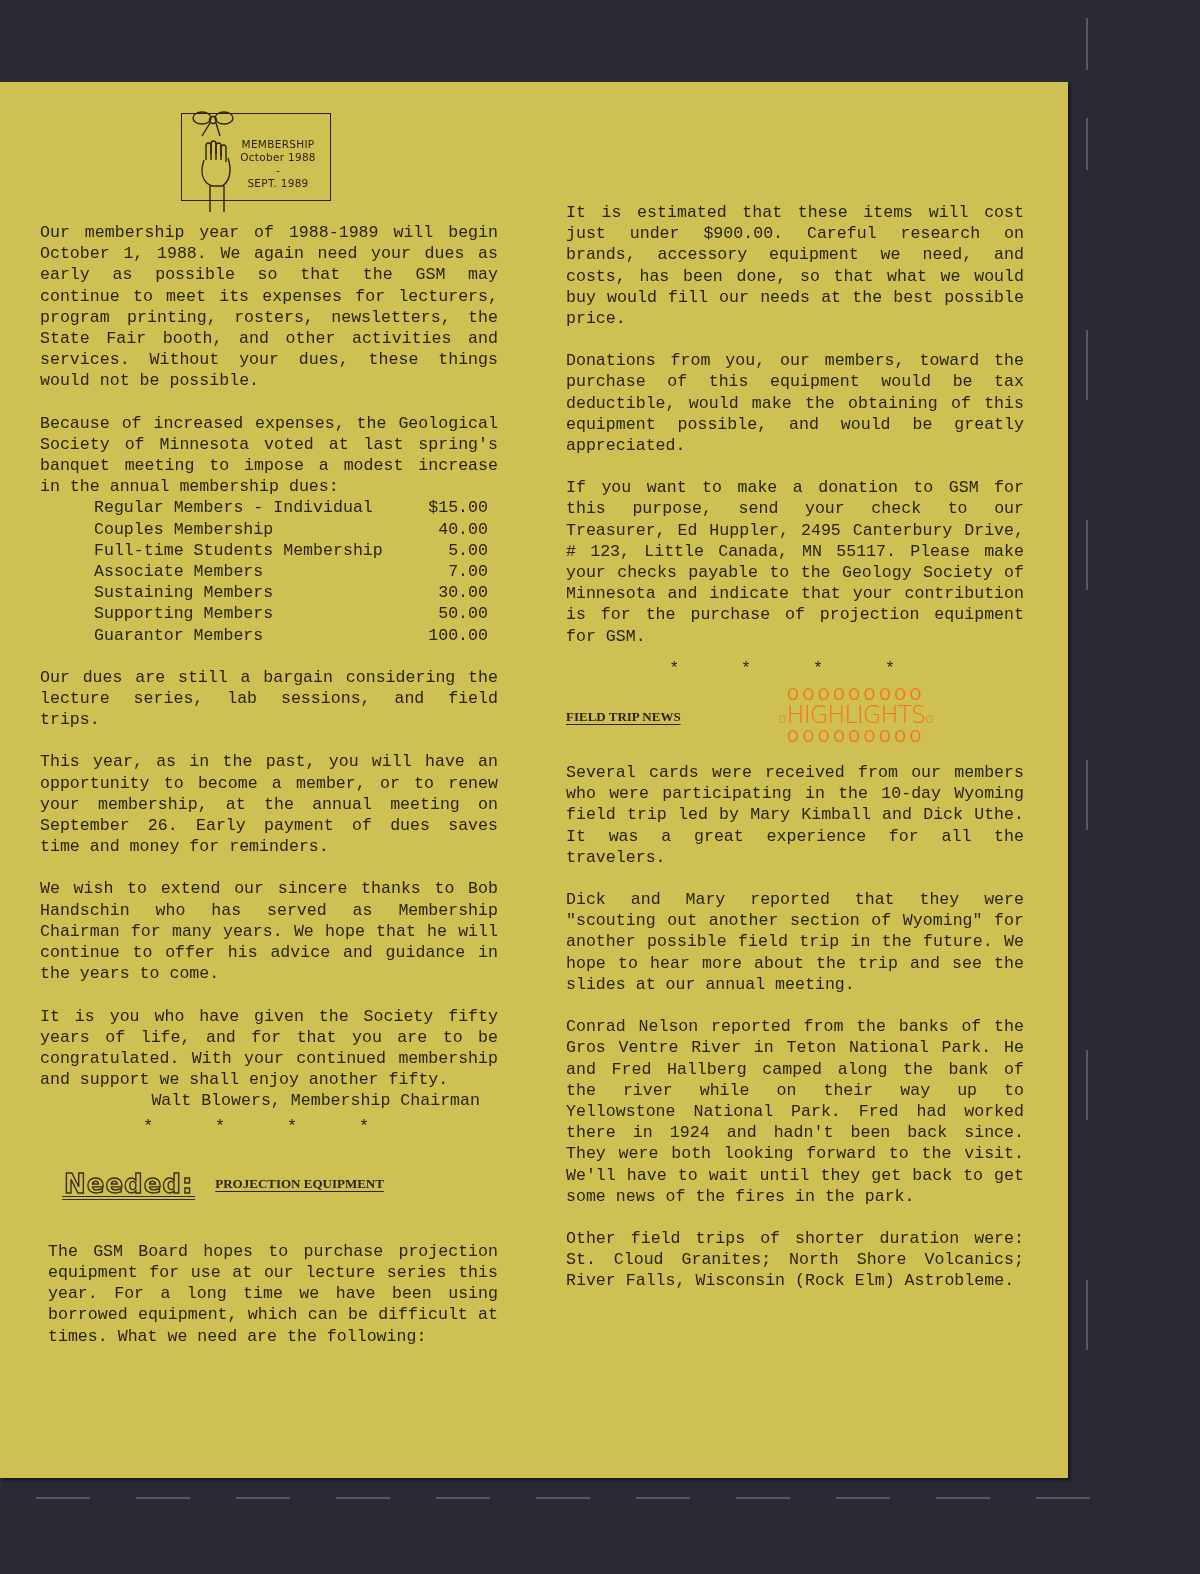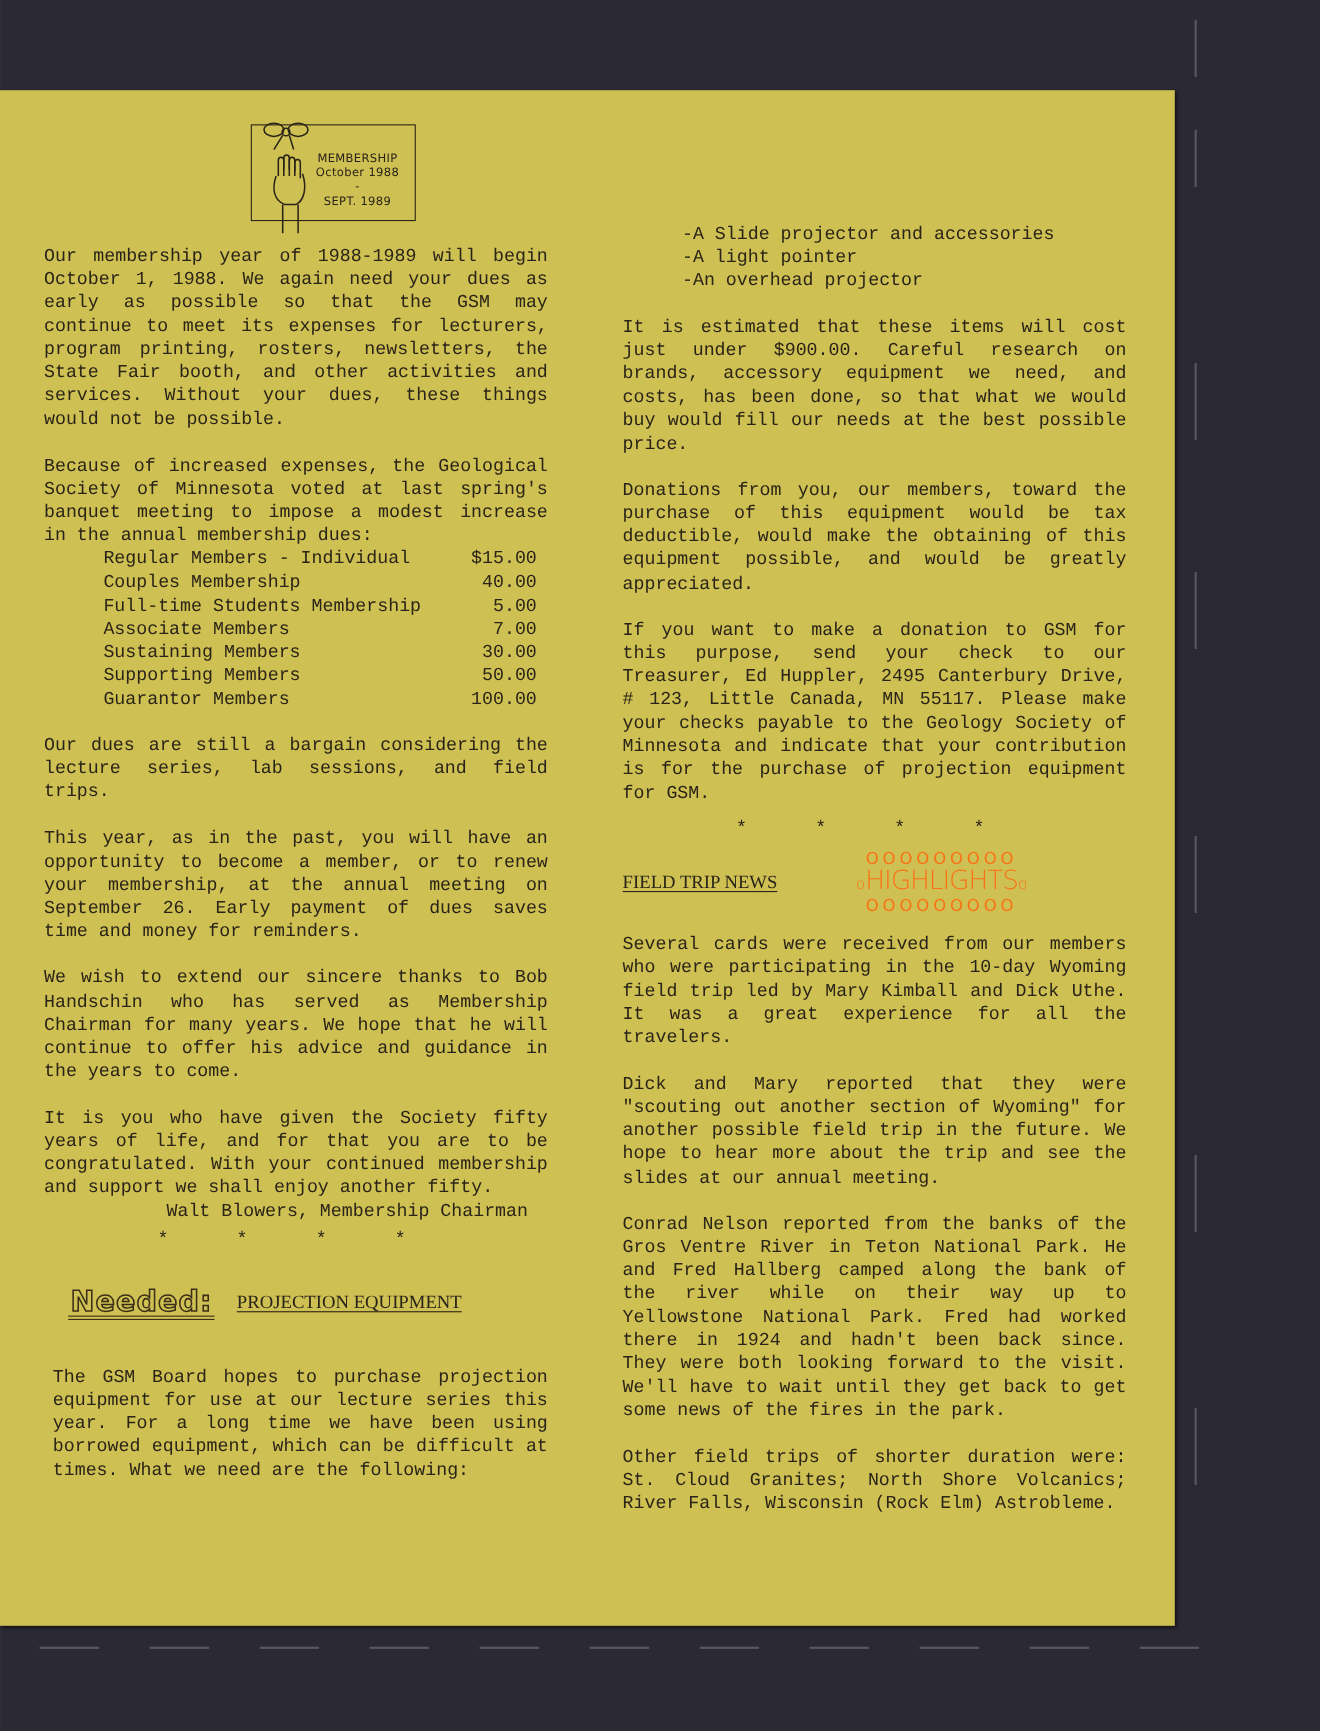--- a/index.html
+++ b/index.html
@@ -29,21 +29,21 @@
   .col {
     position: absolute; color: #2a2418;
     font-size: 16.6px; line-height: 21.2px;
   }
   .col p { margin: 0 0 21px 0; text-align: justify; text-align-last: left; }
   .col-left { left: 40px; top: 222px; width: 458px; }
   .col-right { left: 566px; top: 202px; width: 458px; }
 
   .membership-logo {
     position: absolute; left: 181px; top: 113px; width: 150px; height: 88px;
-    border: 1.5px solid #2a2418; box-sizing: border-box; margin-left: 47px;
+    border: 1.5px solid #2a2418; box-sizing: border-box;
   }
   .membership-logo .txt {
     position: absolute; left: 44px; top: 24px; width: 104px;
     font-family: "DejaVu Sans", sans-serif; font-size: 10.5px; line-height: 13px;
     text-align: center; color: #2a2418; letter-spacing: 0.3px;
   }
   .membership-logo svg { position: absolute; left: 8px; top: -12px; }
 
   .dues-table { margin: 0 0 21px 54px; width: 394px; border-collapse: collapse; }
   .dues-table td { padding: 0; font-size: 16.6px; line-height: 21.2px; }
@@ -52,21 +52,21 @@
   .signature { text-align: right; padding-right: 18px; margin-top: -21px; margin-bottom: 4px; }
   .stars { text-align: center; letter-spacing: 26px; margin-bottom: 30px; }
 
   .needed-row { display: flex; align-items: center; gap: 20px; margin: 0 0 34px 22px; height: 40px; position: relative; }
   .needed-logo {
     font-family: "DejaVu Sans", sans-serif; font-weight: bold; font-size: 26px;
     color: #cfc053; -webkit-text-stroke: 1.4px #3a2e18;
     border-bottom: 4px double #3a2e18; padding: 0 2px 1px 2px; letter-spacing: 1px;
   }
   .section-title {
-    font-family: "Liberation Serif", serif; font-weight: normal; font-size: 17px;
+    font-family: "Liberation Serif", serif; font-weight: bold; font-size: 13px;
     text-decoration: underline; text-underline-offset: 3px; padding-bottom: 6px;
   }
   .equip-list { margin: 0 0 21px 54px; padding: 0; list-style: none; }
 
   .field-trip-header { display: flex; align-items: center; margin: 0 0 16px 0; }
   .field-trip-header .section-title { padding-bottom: 0; width: 212px; }
   .highlights {
     font-family: "DejaVu Sans", sans-serif; color: #f97316; text-align: center;
     line-height: 17px;
   }
@@ -165,25 +165,20 @@
   <div class="signature">Walt Blowers, Membership Chairman</div>
   <div class="stars">* * * *</div>
   <div class="needed-row">
     <span class="needed-logo">Needed:</span>
     <span class="section-title">PROJECTION EQUIPMENT</span>
   </div>
   <p style="padding-left:8px">The GSM Board hopes to purchase projection equipment for use at our lecture series this year.  For a long time we have been using borrowed equipment, which can be difficult at times.  What we need are the following:</p>
 </div>
 
 <div class="col col-right">
-  <ul class="equip-list">
-    <li>-A Slide projector and accessories</li>
-    <li>-A light pointer</li>
-    <li>-An overhead projector</li>
-  </ul>
   <p>It is estimated that these items will cost just under $900.00.  Careful research on brands, accessory equipment we need, and costs, has been done, so that what we would buy would fill our needs at the best possible price.</p>
   <p>Donations from you, our members, toward the purchase of this equipment would be tax deductible, would make the obtaining of this equipment possible, and would be greatly appreciated.</p>
   <p>If you want to make a donation to GSM for this purpose, send your check to our Treasurer, Ed Huppler, 2495 Canterbury Drive, # 123, Little Canada, MN 55117. Please make your checks payable to the Geology Society of Minnesota and indicate that your contribution is for the purchase of projection equipment for GSM.</p>
   <div class="right-stars">* * * *</div>
   <div class="field-trip-header">
     <span class="section-title">FIELD TRIP NEWS</span>
     <div class="highlights">
       <div class="dots">OOOOOOOOO</div>
       <div class="word"><span class="o">o</span><span>HIGHLIGHTS</span><span class="o">o</span></div>
       <div class="dots">OOOOOOOOO</div>

